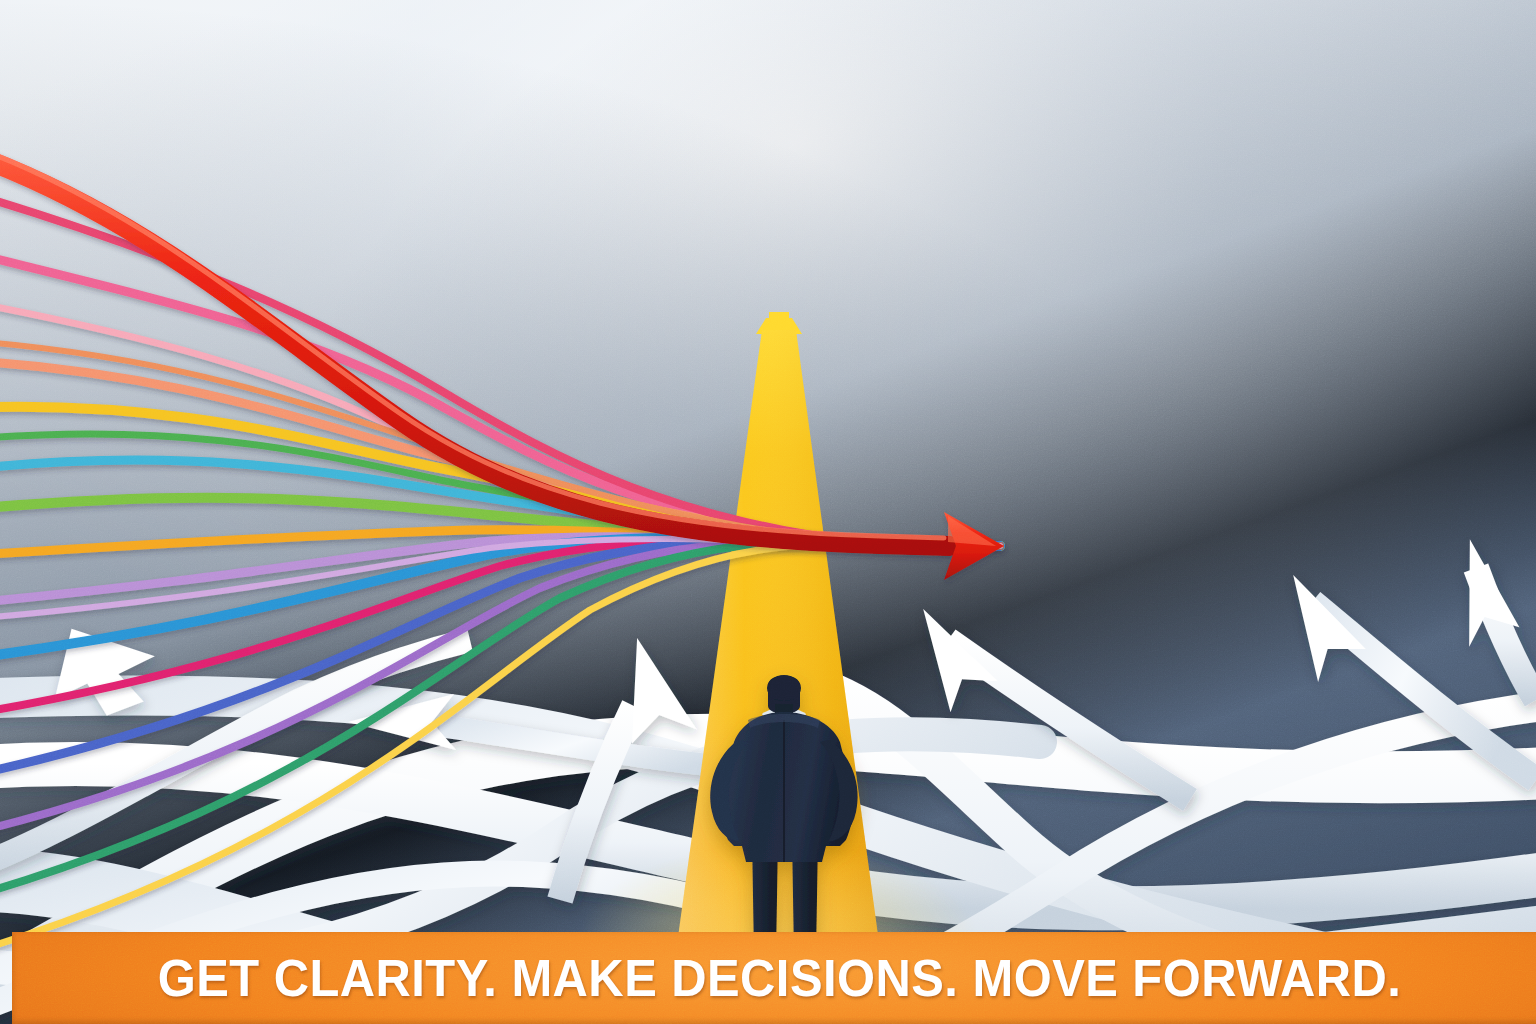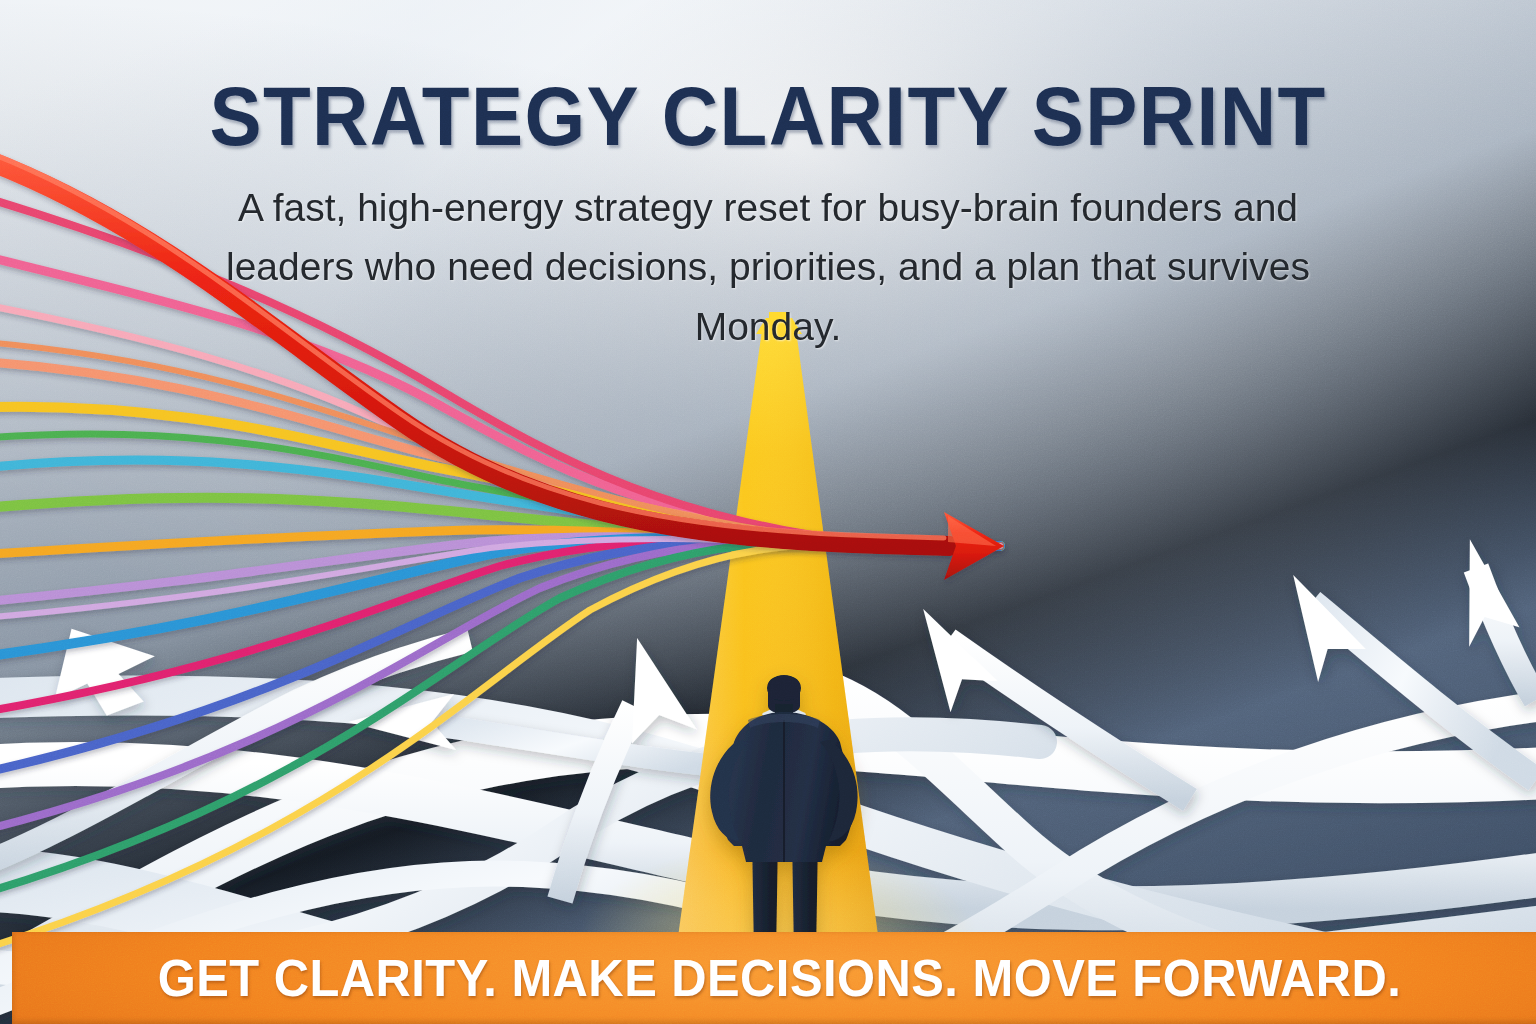--- a/index.html
+++ b/index.html
@@ -259,27 +259,20 @@
     </g>
 
     <g filter="url(#lnsh)">
       <path d="M-40,150 C 140,212 270,330 400,420 C 520,504 660,538 880,544 L950,546" fill="none" stroke="url(#redArrowG)" stroke-width="20" stroke-linecap="round"></path>
       <path d="M-40,142 C 140,204 268,322 398,412 C 518,496 658,530 880,536 L944,538" fill="none" stroke="#ff7a5e" stroke-width="5" stroke-linecap="round" opacity="0.75"></path>
       <polygon points="944,512 1004,546 944,580 956,546" fill="url(#redArrowG)"></polygon>
       <polygon points="948,516 996,546 948,542" fill="#ff6a4a" opacity="0.6"></polygon>
     </g>
   </svg>
 
-  <div class="textwrap">
-    <div class="title">STRATEGY CLARITY SPRINT</div>
-    <div class="subtitle">
-      <div>A fast, high-energy strategy reset for busy-brain founders and</div>
-      <div>leaders who need decisions, priorities, and a plan that survives Monday.</div>
-    </div>
-  </div>
 
   <div class="footer">
     <span class="footer-text">GET CLARITY. MAKE DECISIONS. MOVE FORWARD.</span>
   </div>
 
   <svg class="grain">
     <filter id="noise">
       <feTurbulence type="fractalNoise" baseFrequency="0.85" numOctaves="3" stitchTiles="stitch"></feTurbulence>
       <feColorMatrix type="saturate" values="0"></feColorMatrix>
     </filter>

